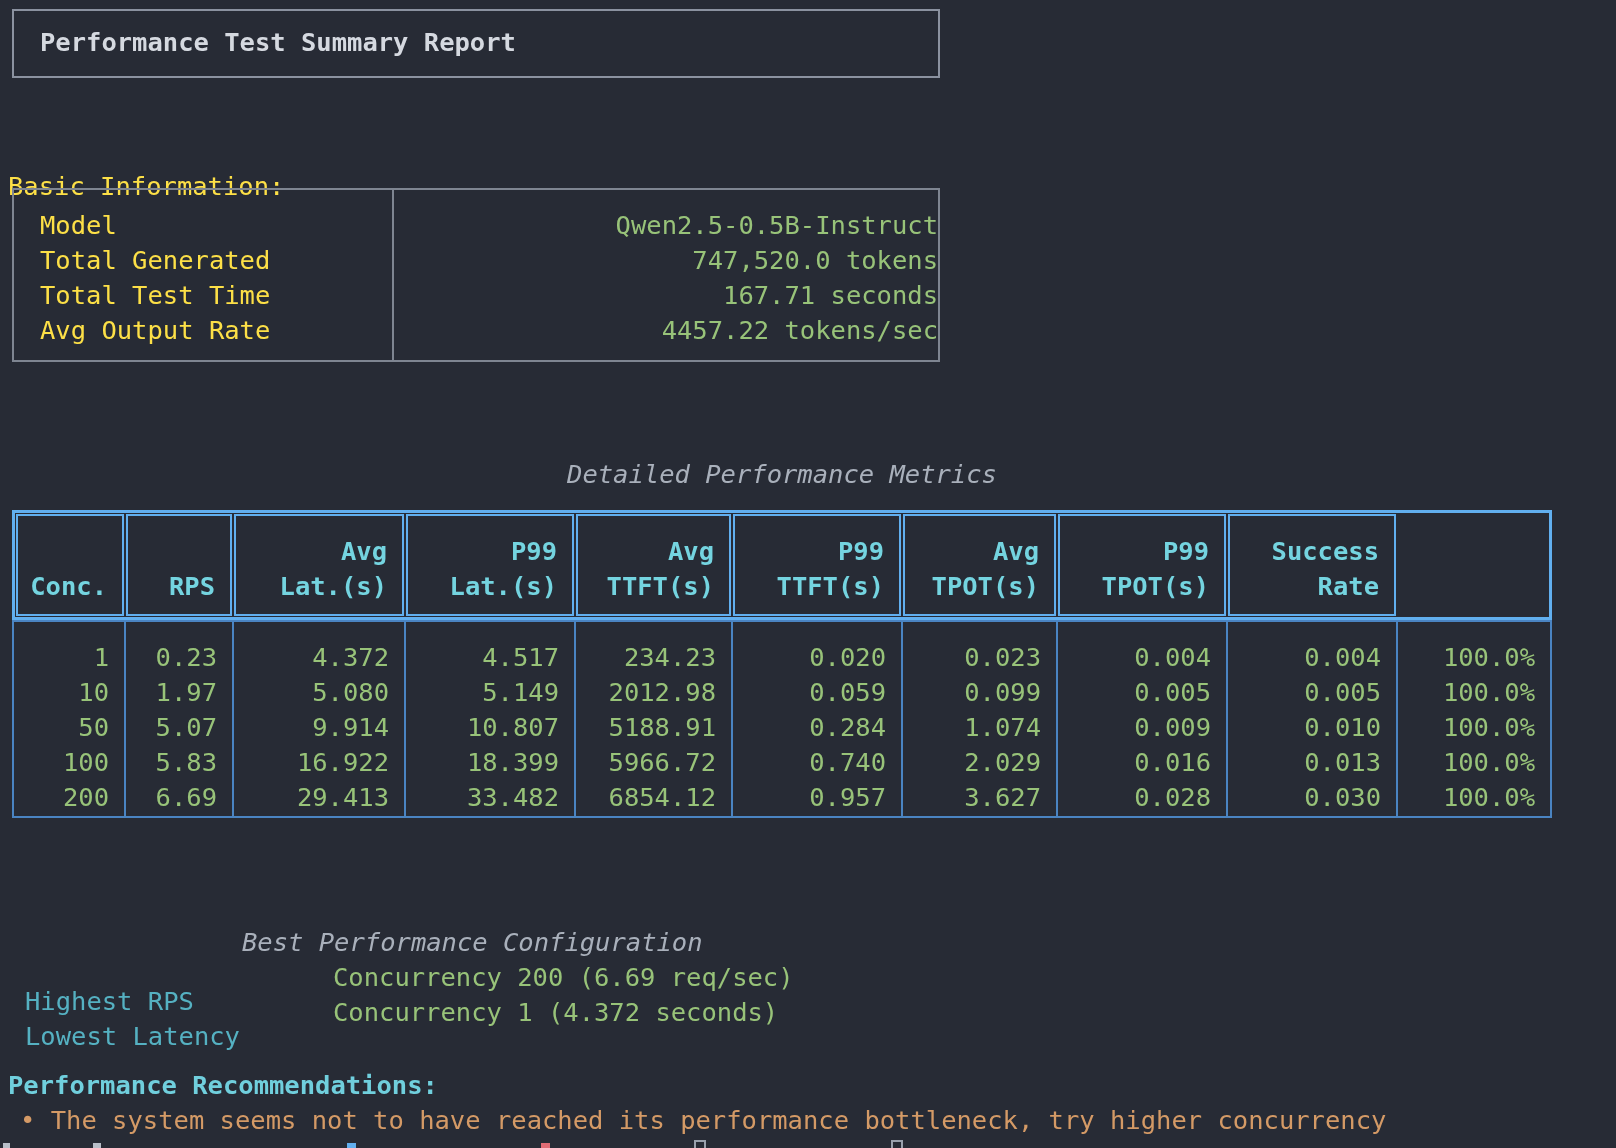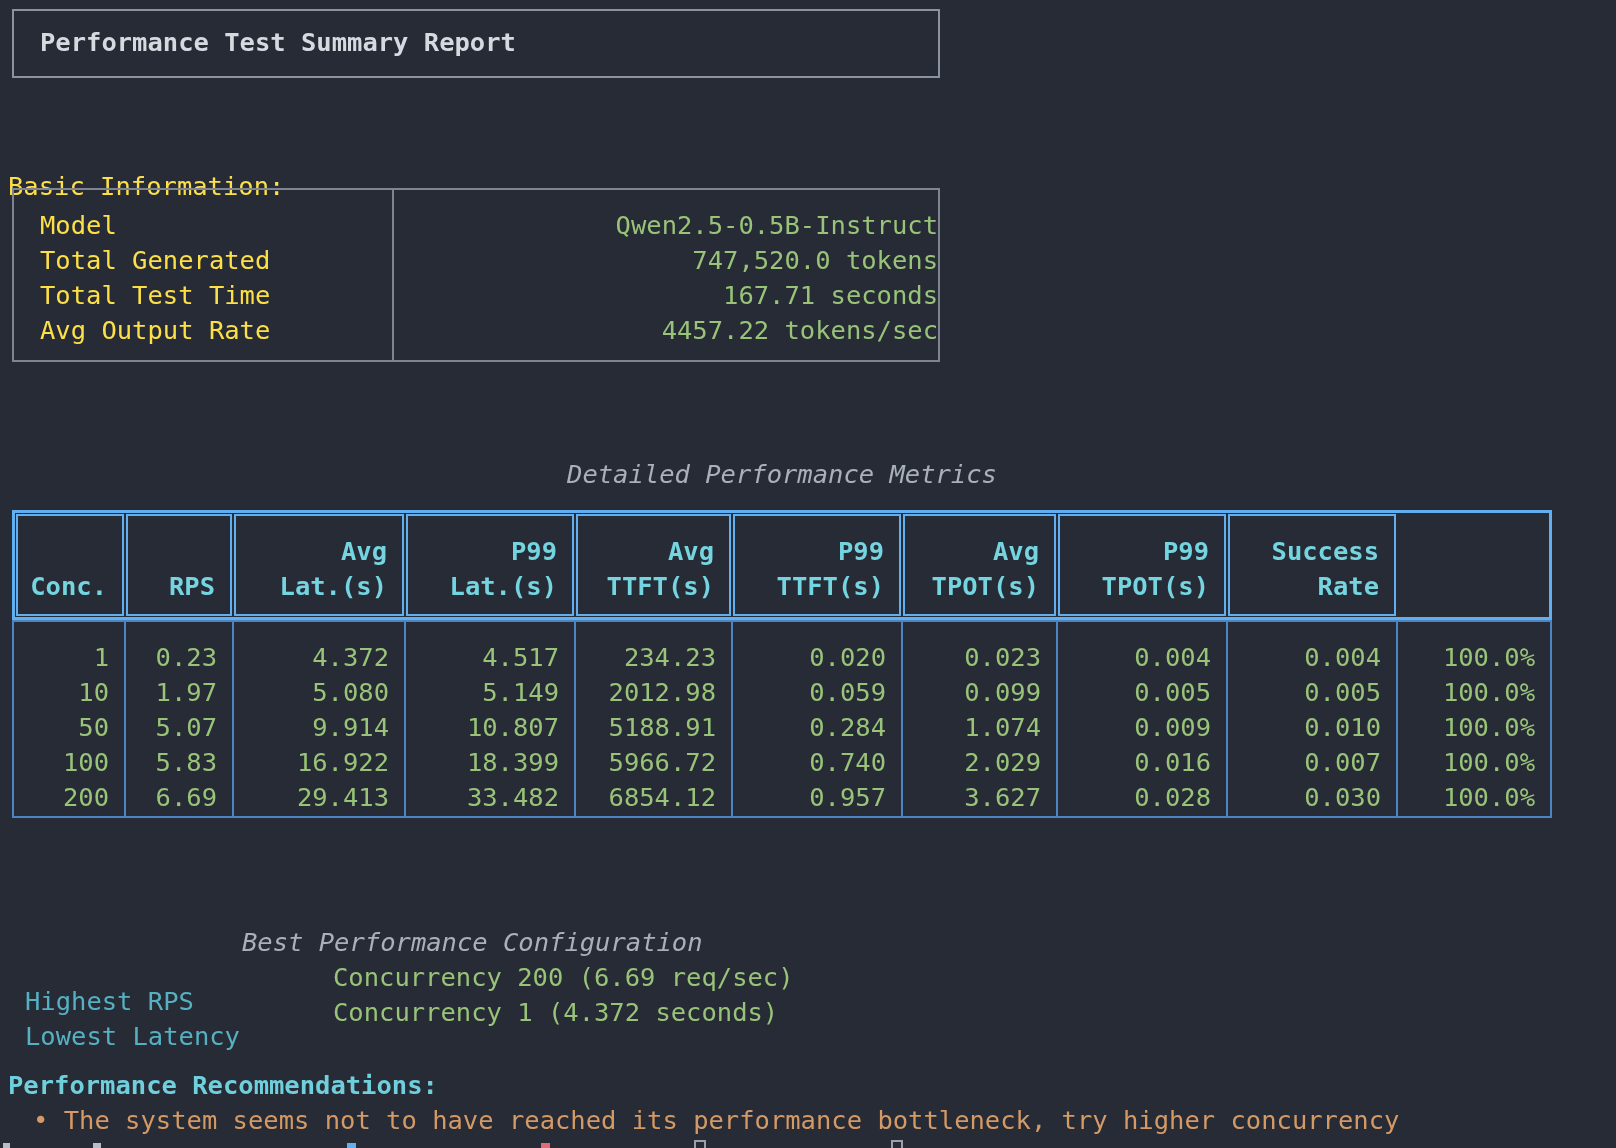--- a/index.html
+++ b/index.html
@@ -67,21 +67,21 @@
   .mval{height:35px;line-height:35px;text-align:right;padding-right:15px;color:#98c379;white-space:nowrap;}
 
   
   .best-caption{left:242px;top:925px;font-style:italic;color:#a9b0bb;white-space:nowrap;}
   .best-row{left:0;width:960px;height:35px;}
   .best-row .lbl{position:absolute;left:25px;color:#55b1c2;white-space:nowrap;margin-top:24px;}
   .best-row .val{position:absolute;left:333px;color:#98c379;white-space:nowrap;}
 
   
   .rec-heading{left:8px;top:1068px;font-weight:bold;color:#70cfdd;white-space:nowrap;}
-  .rec-item{left:20px;top:1103px;color:#d49a66;white-space:nowrap;margin-left:13px;}
+  .rec-item{left:20px;top:1103px;color:#d49a66;white-space:nowrap;}
 
   
   .clipped-line{left:0;top:1138px;width:1616px;height:10px;}
   .frag{position:absolute;top:5px;height:5px;}
   .frag.box{top:2px;height:14px;width:12px;border:2px solid #9aa1ad;background:transparent;box-sizing:border-box;}
 </style>
 </head>
 <body>
 
 <div class="screen">
@@ -187,21 +187,21 @@
         <div class="mval">0.004</div>
         <div class="mval">0.005</div>
         <div class="mval">0.009</div>
         <div class="mval">0.016</div>
         <div class="mval">0.028</div>
       </div>
       <div class="mcol sep">
         <div class="mval">0.004</div>
         <div class="mval">0.005</div>
         <div class="mval">0.010</div>
-        <div class="mval">0.007</div>
+        <div class="mval">0.013</div>
         <div class="mval">0.030</div>
       </div>
       <div class="mcol sep">
         <div class="mval">100.0%</div>
         <div class="mval">100.0%</div>
         <div class="mval">100.0%</div>
         <div class="mval">100.0%</div>
         <div class="mval">100.0%</div>
       </div>
     </div>

